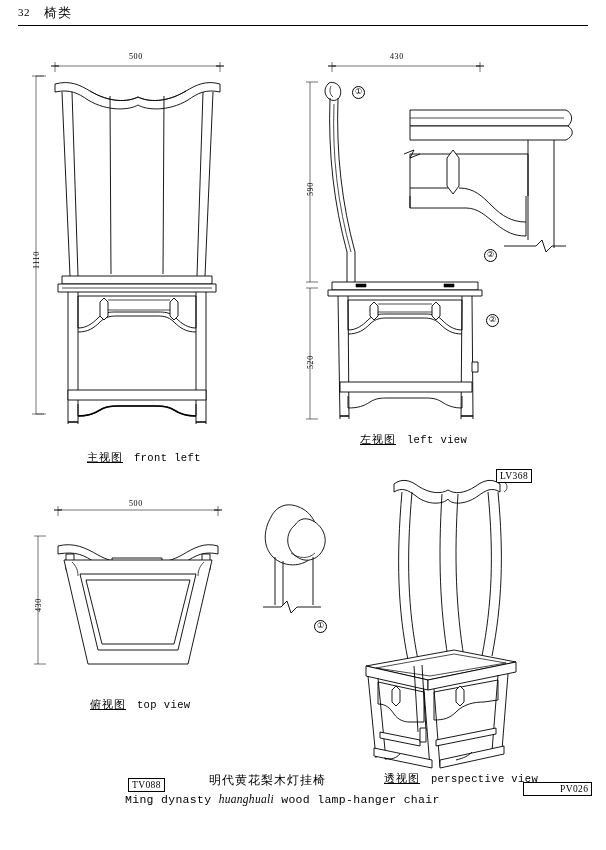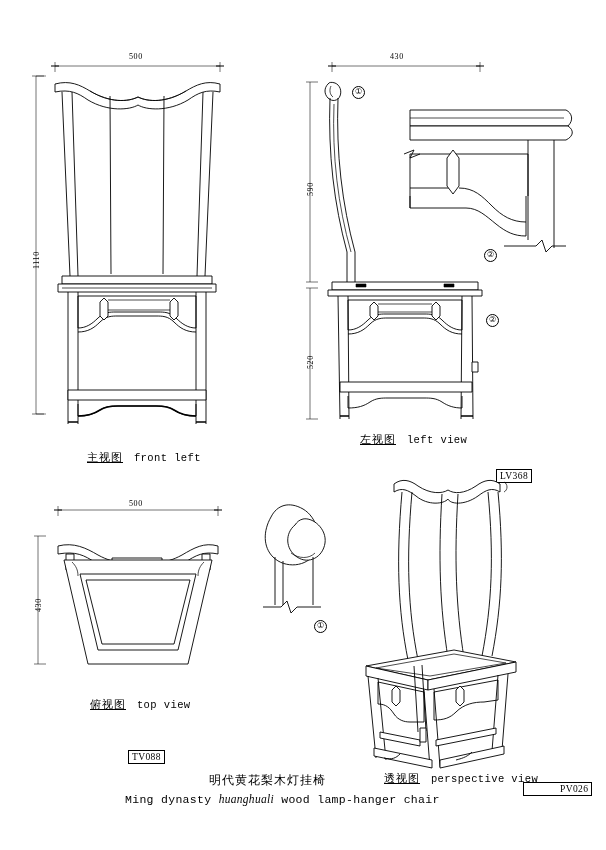--- a/index.html
+++ b/index.html
@@ -161,20 +161,25 @@
     letter-spacing: 0.5px;
     opacity: 0.72;
     white-space: nowrap;
   }
 </style>
 </head>
 <body>
 
 <div class="page">
 
+  <div class="header">
+    <div class="header-page-no">32</div>
+    <div class="header-section">椅类</div>
+    <div class="header-rule"></div>
+  </div>
 
   <div class="view" style="left:28px; top:44px; width:250px; height:400px;">
     <svg width="250" height="400" viewBox="0 0 250 400">
 
       <g class="dim">
         <path d="M27,18 L27,28 M192,18 L192,28"></path>
         <path d="M27,22 L192,22"></path>
         <path d="M23,22 L31,22 M188,22 L196,22" stroke-width="1.1"></path>
       </g>
 
@@ -363,21 +368,21 @@
 
     <div class="dim-text" style="left:101px; top:-1px;">500</div>
     <div class="dim-text vert" style="left:6px; top:112px;">430</div>
   </div>
 
   <div class="view-caption" style="left:90px; top:697px;">
     <span class="cn">俯视图</span>
     <span class="en">top view</span>
   </div>
 
-  <div class="code-tag" style="left:128px; top:750px;">TV088</div>
+  <div class="code-tag" style="left:128px; top:778px;">TV088</div>
 
   <div class="view" style="left:255px; top:485px; width:100px; height:150px;">
     <svg width="100" height="150" viewBox="0 0 100 150">
 
       <path class="fillw" d="M16,32 C8,46 8,62 18,72 C30,84 52,82 60,68
                              C68,54 62,32 48,24 C34,16 22,20 16,32 Z"></path>
 
       <path class="fillw" d="M40,40 C30,48 30,64 42,72 C54,80 68,72 70,58
                              C72,44 58,32 48,34 C44,35 42,37 40,40 Z"></path>
       <path class="ln-t" d="M36,68 C44,74 54,74 60,68"></path>

